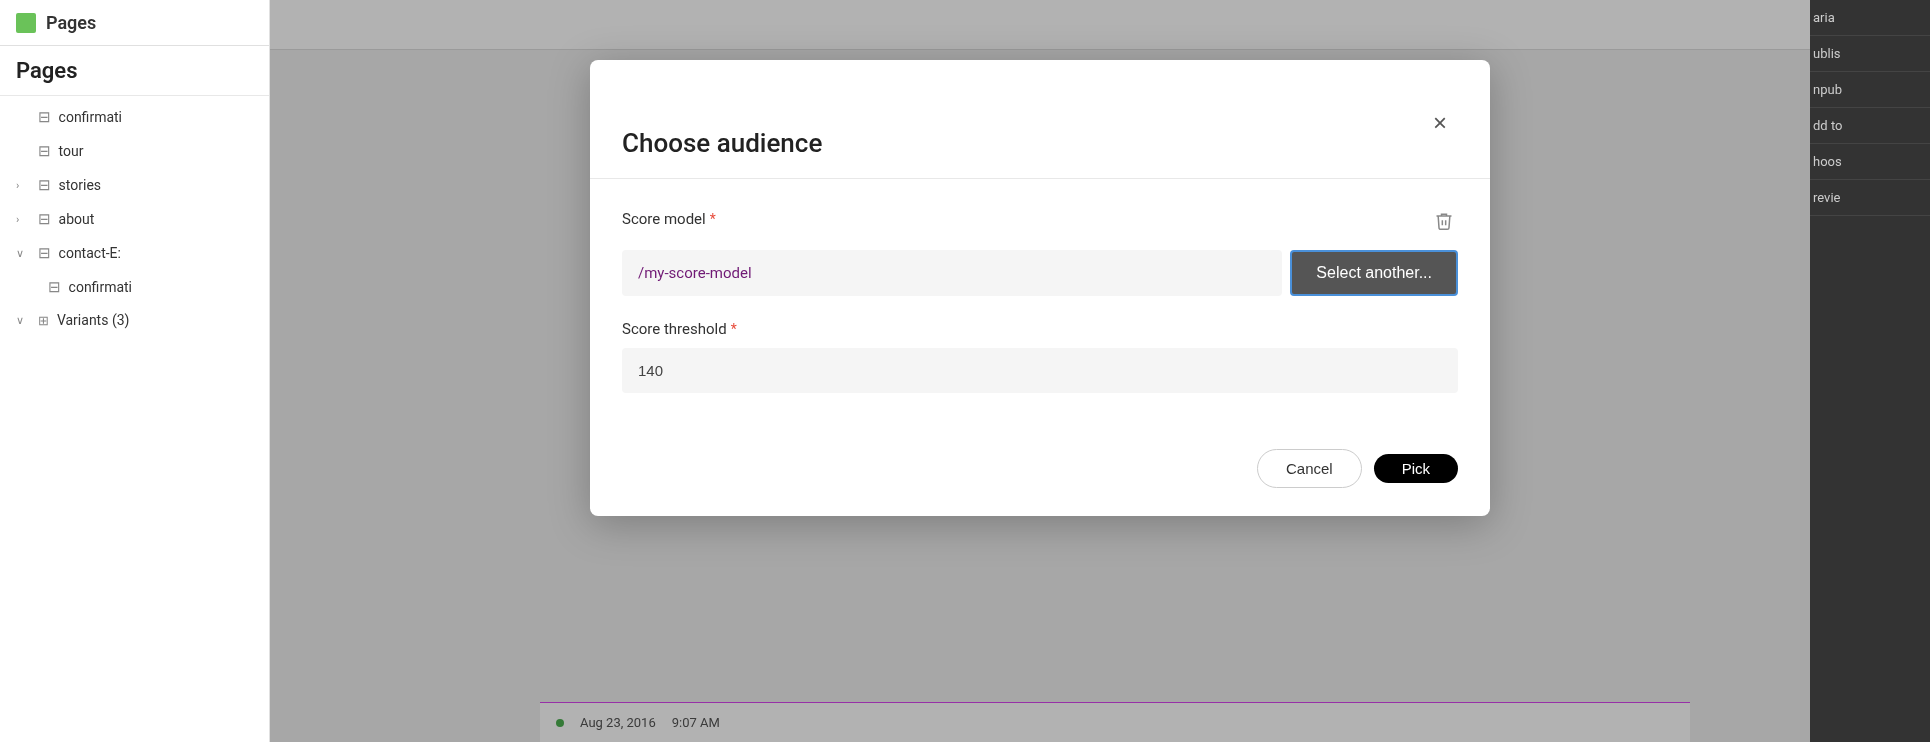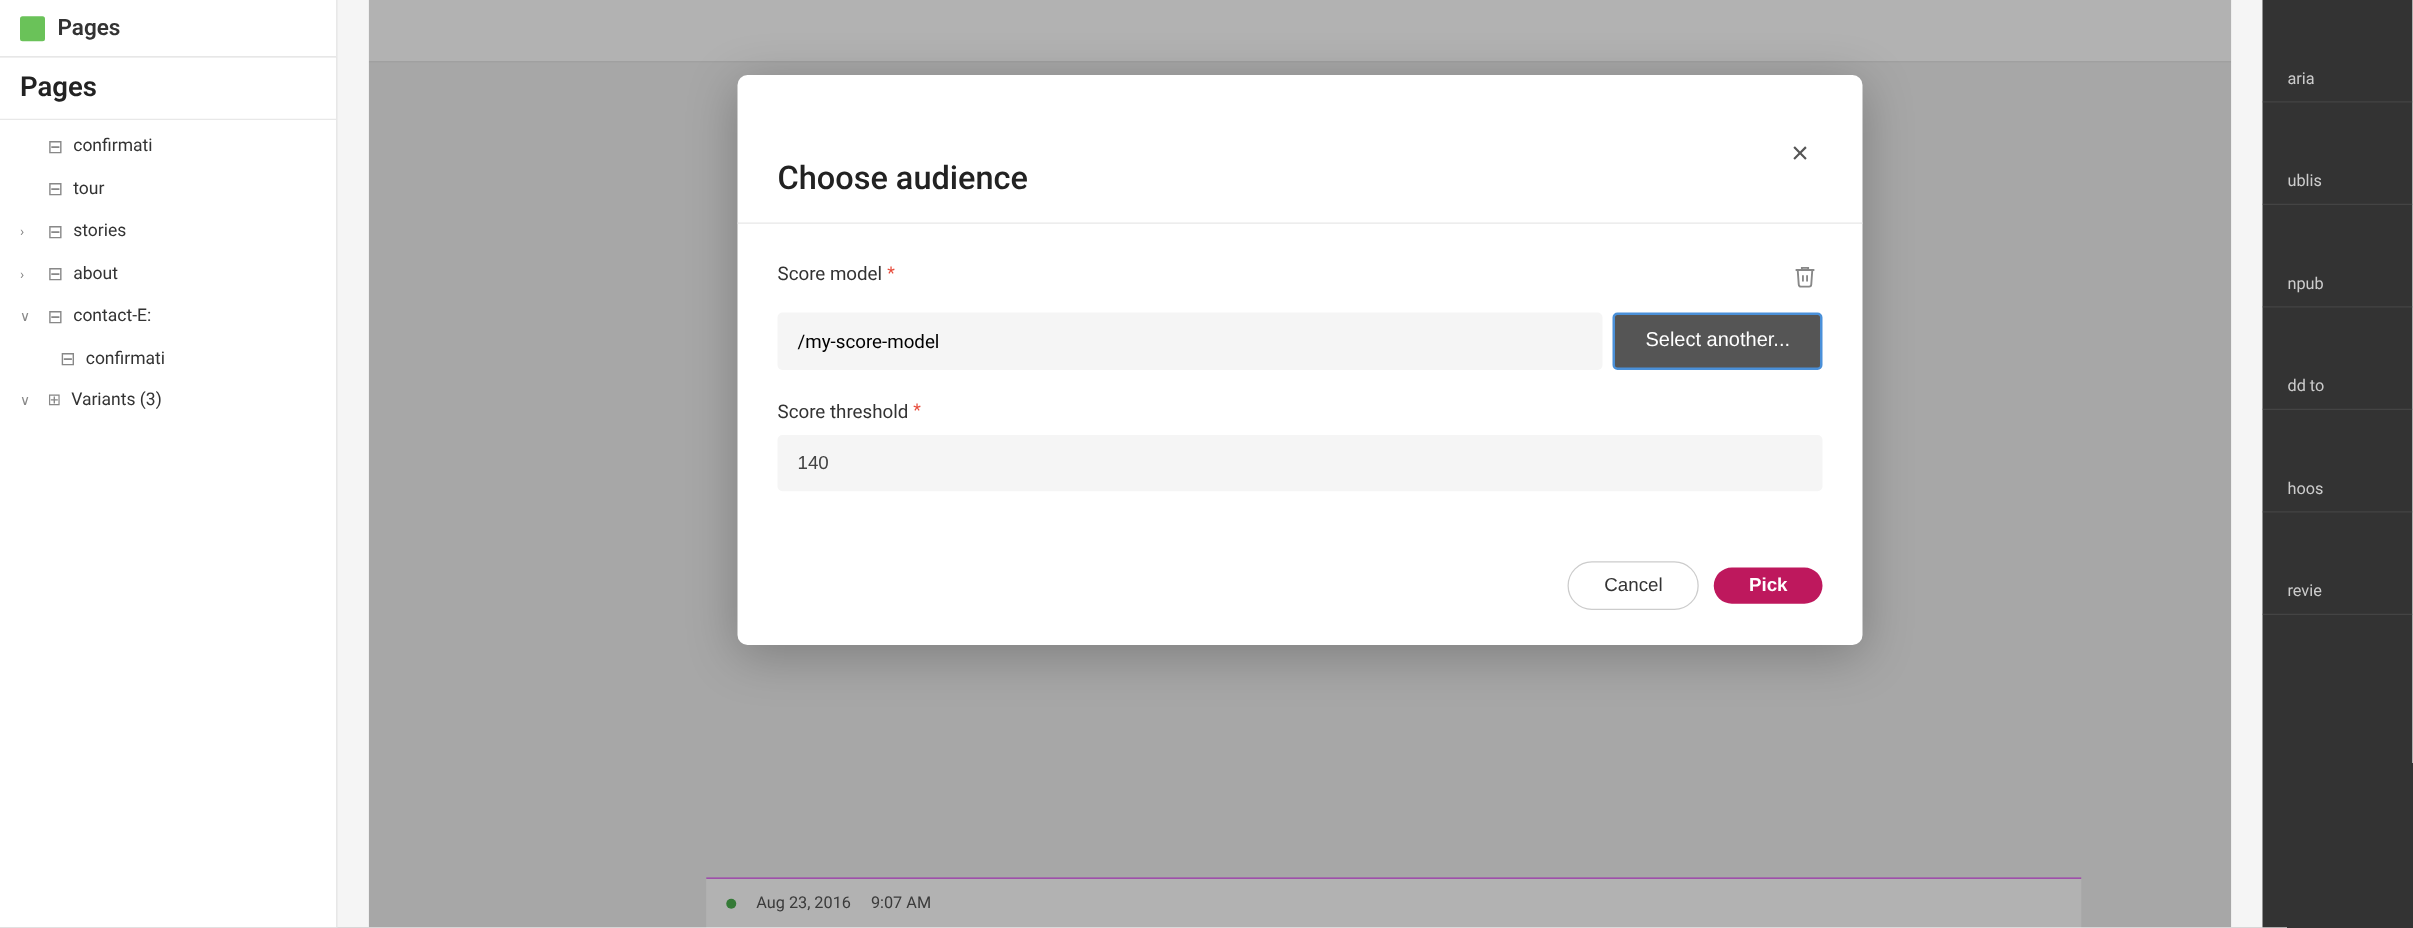--- a/index.html
+++ b/index.html
@@ -11,21 +11,20 @@
       overflow: hidden;
       position: relative;
     }
 
     
     .app-container {
       display: flex;
       width: 100%;
       height: 100%;
       background: #f5f5f5;
-      gap: 25px;
     }
 
     
     .sidebar {
       width: 270px;
       background: #ffffff;
       border-right: 1px solid #e0e0e0;
       height: 100%;
       flex-shrink: 0;
       overflow: hidden;
@@ -123,25 +122,24 @@
     .right-panel {
       width: 120px;
       background: #333;
       height: 100%;
       flex-shrink: 0;
       position: relative;
       overflow: hidden;
     }
 
     .right-panel-item {
-      padding: 10px 20px;
+      padding: 10px 3px;
       color: #ccc;
       font-size: 13px;
       border-bottom: 1px solid #444;
-      margin-top: 46px;
     }
 
     
     .modal-overlay {
       position: absolute;
       top: 0;
       left: 0;
       width: 100%;
       height: 100%;
       background: rgba(0,0,0,0.3);
@@ -235,21 +233,21 @@
       align-items: stretch;
     }
 
     .field-value-display {
       flex: 1;
       background: #f5f5f5;
       border: none;
       border-radius: 4px;
       padding: 14px 16px;
       font-size: 15px;
-      color: #000000;
+      color: #701a75;
     }
 
     .select-another-btn {
       background: #555;
       color: #fff;
       border: 2px solid #4a90d9;
       border-radius: 4px;
       padding: 12px 24px;
       font-size: 16px;
       cursor: pointer;
@@ -279,28 +277,28 @@
       background: #fff;
       border: 1px solid #ccc;
       border-radius: 20px;
       padding: 10px 28px;
       font-size: 15px;
       cursor: pointer;
       color: #333;
     }
 
     .pick-btn {
-      background: #be185d;
+      background: #000000;
       border: none;
       border-radius: 20px;
       padding: 6px 28px;
       font-size: 15px;
       cursor: pointer;
       color: #fff;
-      font-weight: 700;
+      font-weight: 400;
     }
 
     
     .status-row {
       position: absolute;
       bottom: 0;
       left: 270px;
       right: 120px;
       height: 40px;
       background: #fff;

